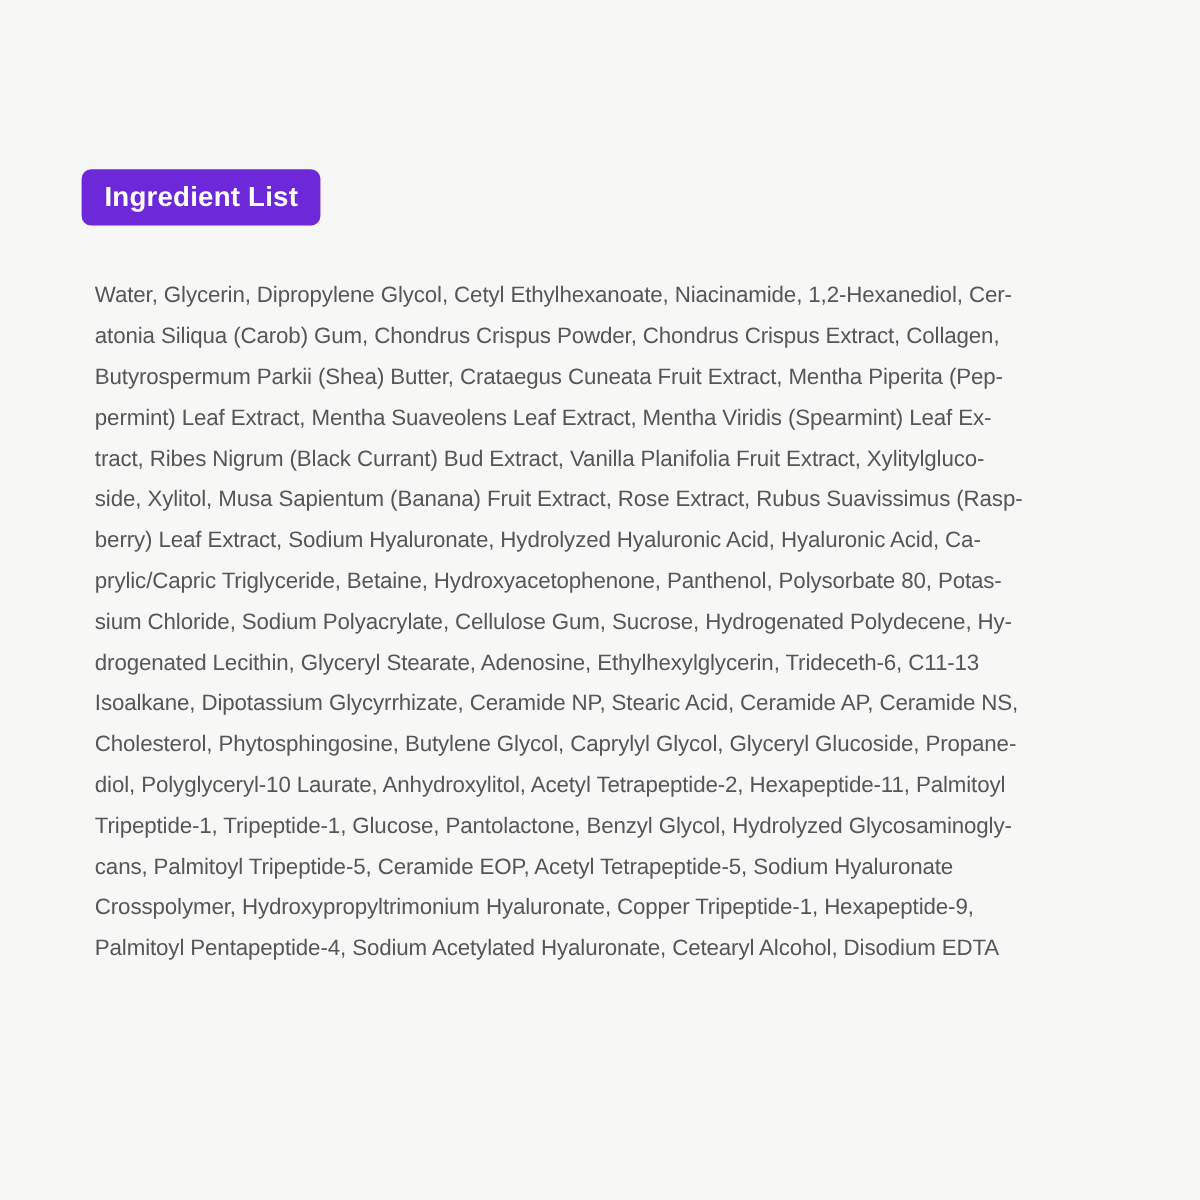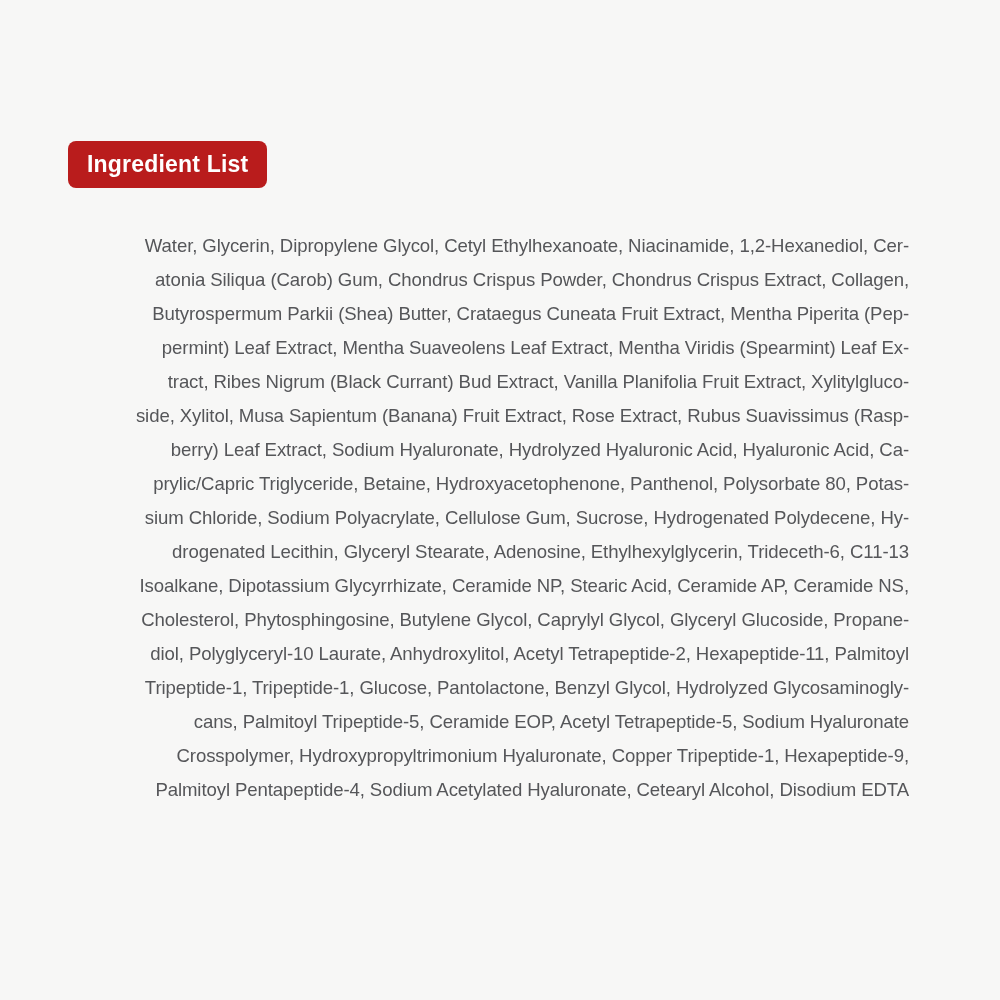--- a/index.html
+++ b/index.html
@@ -13,40 +13,40 @@
   .page {
     position: relative;
     width: 1000px;
     height: 1000px;
   }
   .badge {
     position: absolute;
     left: 68px;
     top: 141px;
     display: inline-block;
-    background: #b91c1c;
+    background: #6d28d9;
     color: #ffffff;
     font-size: 23px;
     font-weight: 600;
     letter-spacing: 0.2px;
     padding: 11px 19px 12px 19px;
     border-radius: 8px;
     line-height: 1.05;
   }
   .ingredient-text {
     position: absolute;
     left: 79px;
     top: 229px;
     width: 830px;
     color: #555659;
     font-size: 18.6px;
     line-height: 34px;
     white-space: pre-line;
     letter-spacing: -0.1px;
-    text-align: right;
+    text-align: left;
   }
 </style>
 </head>
 <body>
 
 <div class="page">
 
   <div class="badge">Ingredient List</div>
 
   <div class="ingredient-text">Water, Glycerin, Dipropylene Glycol, Cetyl Ethylhexanoate, Niacinamide, 1,2-Hexanediol, Cer-

